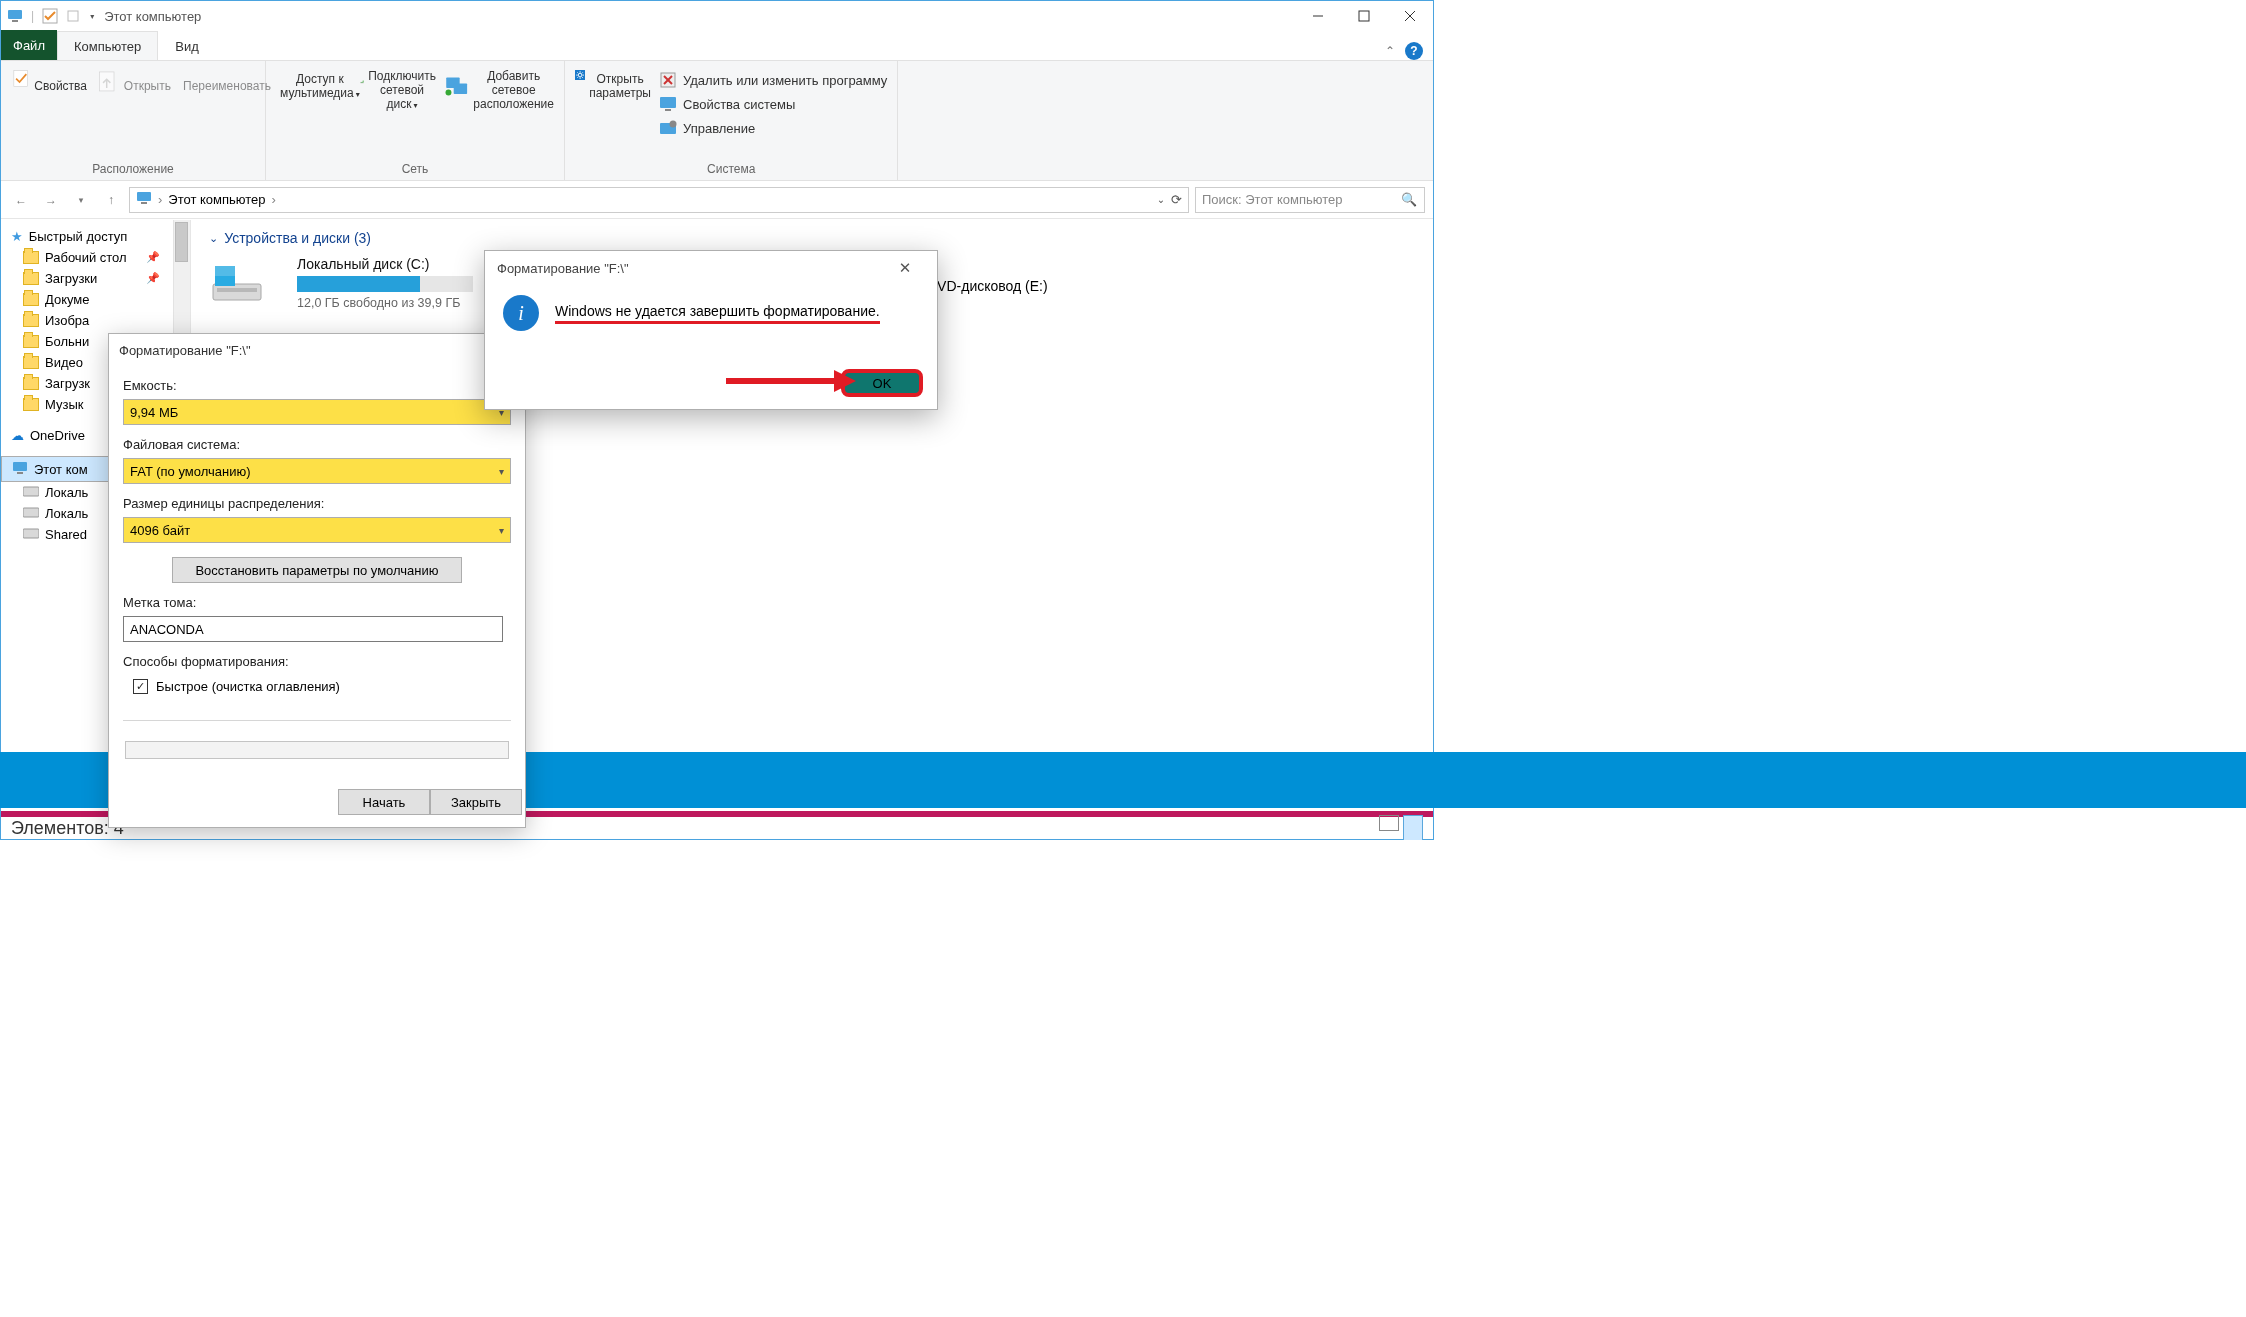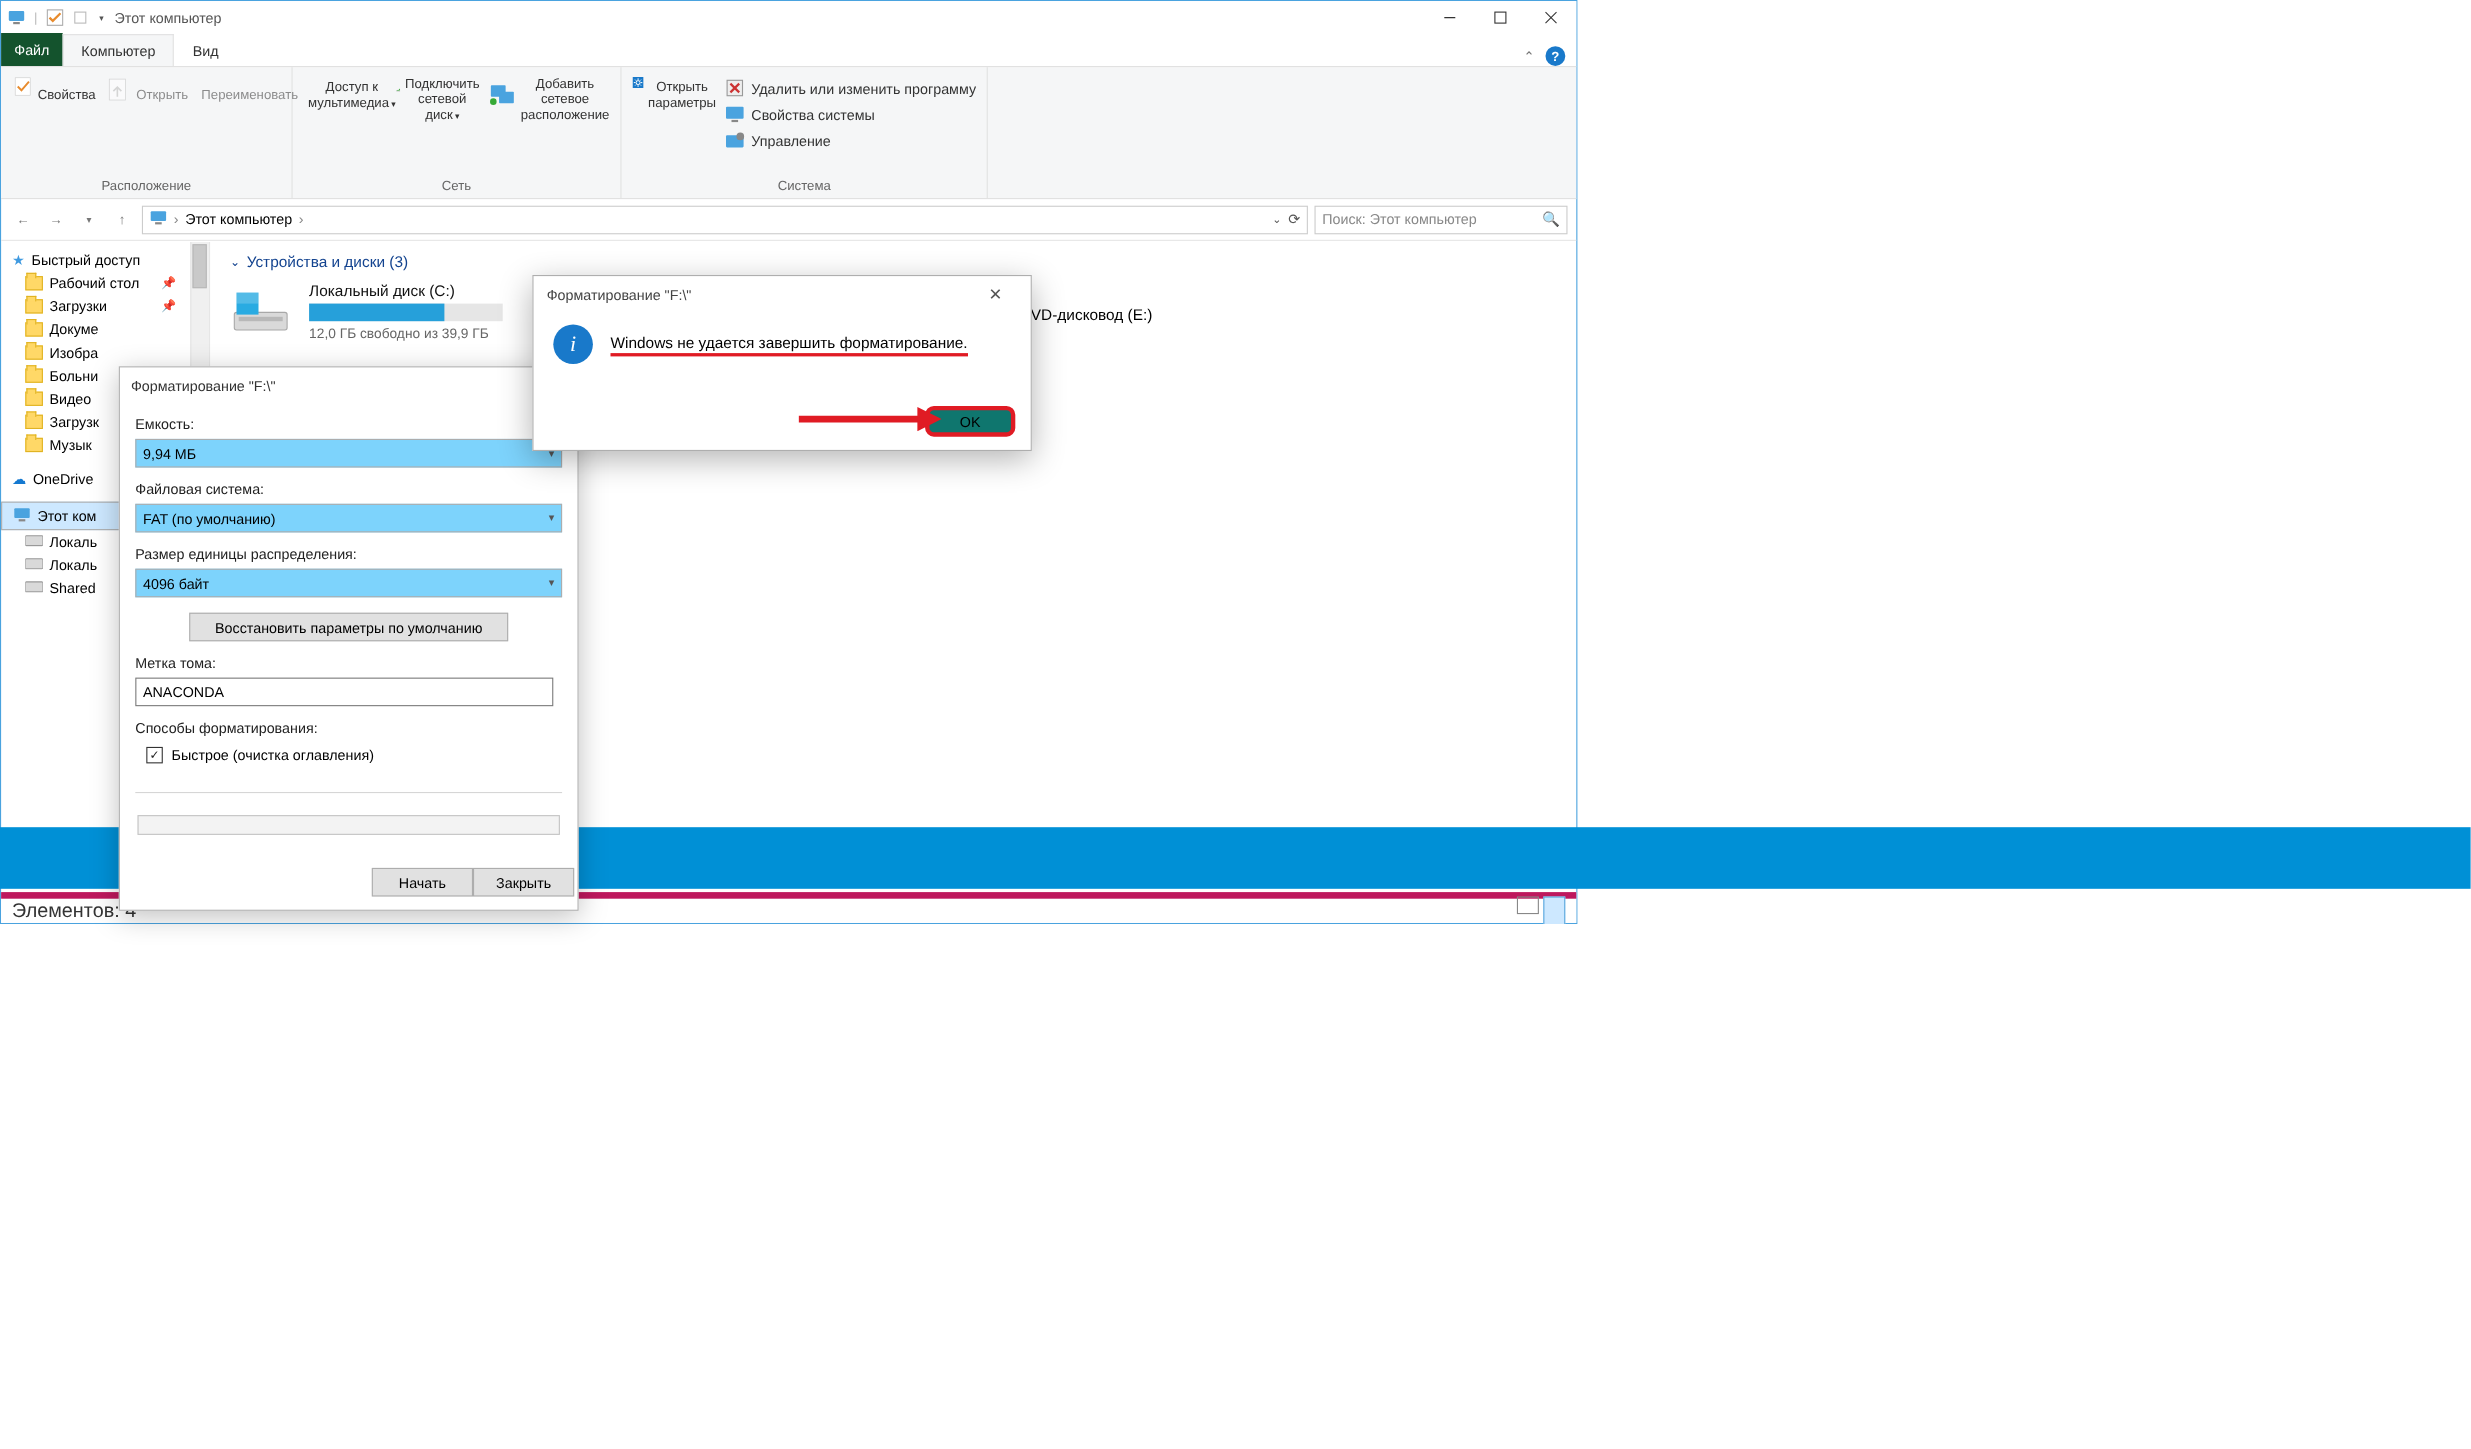--- a/index.html
+++ b/index.html
@@ -44,40 +44,40 @@
 .tree{width:190px;border-right:1px solid #e6e6e6;padding:6px 0;overflow:hidden;position:relative}
 .tree-scroll{position:absolute;right:0;top:0;width:17px;height:100%;background:#f0f0f0;border-left:1px solid #e3e3e3}
 .tree-thumb{position:absolute;right:2px;top:2px;width:13px;height:40px;background:#c9c9c9;border:1px solid #b8b8b8}
 .tree-item{display:flex;align-items:center;gap:6px;padding:3px 8px 3px 22px;font-size:13px;white-space:nowrap}
 .tree-item .pin{margin-left:auto;color:#9c9c9c;font-size:11px;padding-right:22px}
 .tree-item.sel{background:#cde8ff}
 .tree-item.head{padding-left:10px;font-weight:normal}
 .tree-spacer{height:10px}
 .content{flex:1;padding:10px 18px;position:relative}
 .section-head{display:flex;align-items:center;gap:6px;color:#13438f;font-size:14px;margin-bottom:10px}
-.drive{display:flex;align-items:center;gap:16px}
+.drive{display:flex;align-items:center;gap:32px}
 .drive-icon{width:56px;height:42px}
 .drive-text .name{font-size:14px;color:#111;display:block;margin-bottom:4px}
 .bar{width:176px;height:16px;background:#e6e6e6;position:relative;margin-bottom:4px}
 .bar-fill{position:absolute;left:0;top:0;bottom:0;background:#26a0da;width:70%}
 .drive-sub{font-size:12.5px;color:#666}
 .drive2{position:absolute;left:736px;top:58px;font-size:14px}
 
 .status{position:absolute;left:0;right:0;bottom:0;height:28px;border-top:6px solid #be185d;display:flex;align-items:center;padding:0 10px;font-size:18px;color:#333;background:#fff}
 .status-icons{margin-left:auto;display:flex;gap:4px}
 .sq2{width:20px;height:16px;border:1px solid #888}
 .sq2.sel{background:#cde8ff;border-color:#5aa7dd}
 
 .taskbar{position:absolute;left:0;right:0;top:752px;height:56px;background:#0090d6}
 
 .dlg-format{position:absolute;left:108px;top:333px;width:418px;height:495px;background:#fff;border:1px solid #b0b0b0;box-shadow:0 6px 24px rgba(0,0,0,.25)}
 .dlg-title{height:32px;display:flex;align-items:center;padding:0 10px;font-size:13px;color:#333}
 .dlg-body{padding:6px 14px 10px;display:flex;flex-direction:column;gap:6px}
 .lbl{font-size:13px;color:#222;margin-top:6px}
-.sel{height:26px;border:1px solid #adadad;background:#7dd3fc;display:flex;align-items:center;padding:0 6px;font-size:13px}
+.sel{height:26px;border:1px solid #adadad;background:#fde047;display:flex;align-items:center;padding:0 6px;font-size:13px}
 .sel .chv{margin-left:auto;color:#555;font-size:10px}
 .btn{height:26px;border:1px solid #adadad;background:#e1e1e1;display:inline-flex;align-items:center;justify-content:center;padding:0 16px;font-size:13px}
 .btn.wide{width:290px;align-self:center;margin-top:8px}
 .txt{height:26px;border:1px solid #7a7a7a;padding:0 6px;font-size:13px;display:flex;align-items:center;width:380px}
 .chk{display:flex;align-items:center;gap:8px;font-size:13px;margin-top:4px;padding-left:10px}
 .chkbox{width:15px;height:15px;border:1px solid #333;display:flex;align-items:center;justify-content:center;font-size:11px;color:#222}
 .dlg-foot{position:absolute;bottom:12px;right:3px;display:flex;}
 .prog{height:18px;border:1px solid #c4c4c4;background:#f3f3f3;margin:0 2px}
 hr.dlg-sep{border:none;border-top:1px solid #d6d6d6;margin:20px 0 14px}
 

